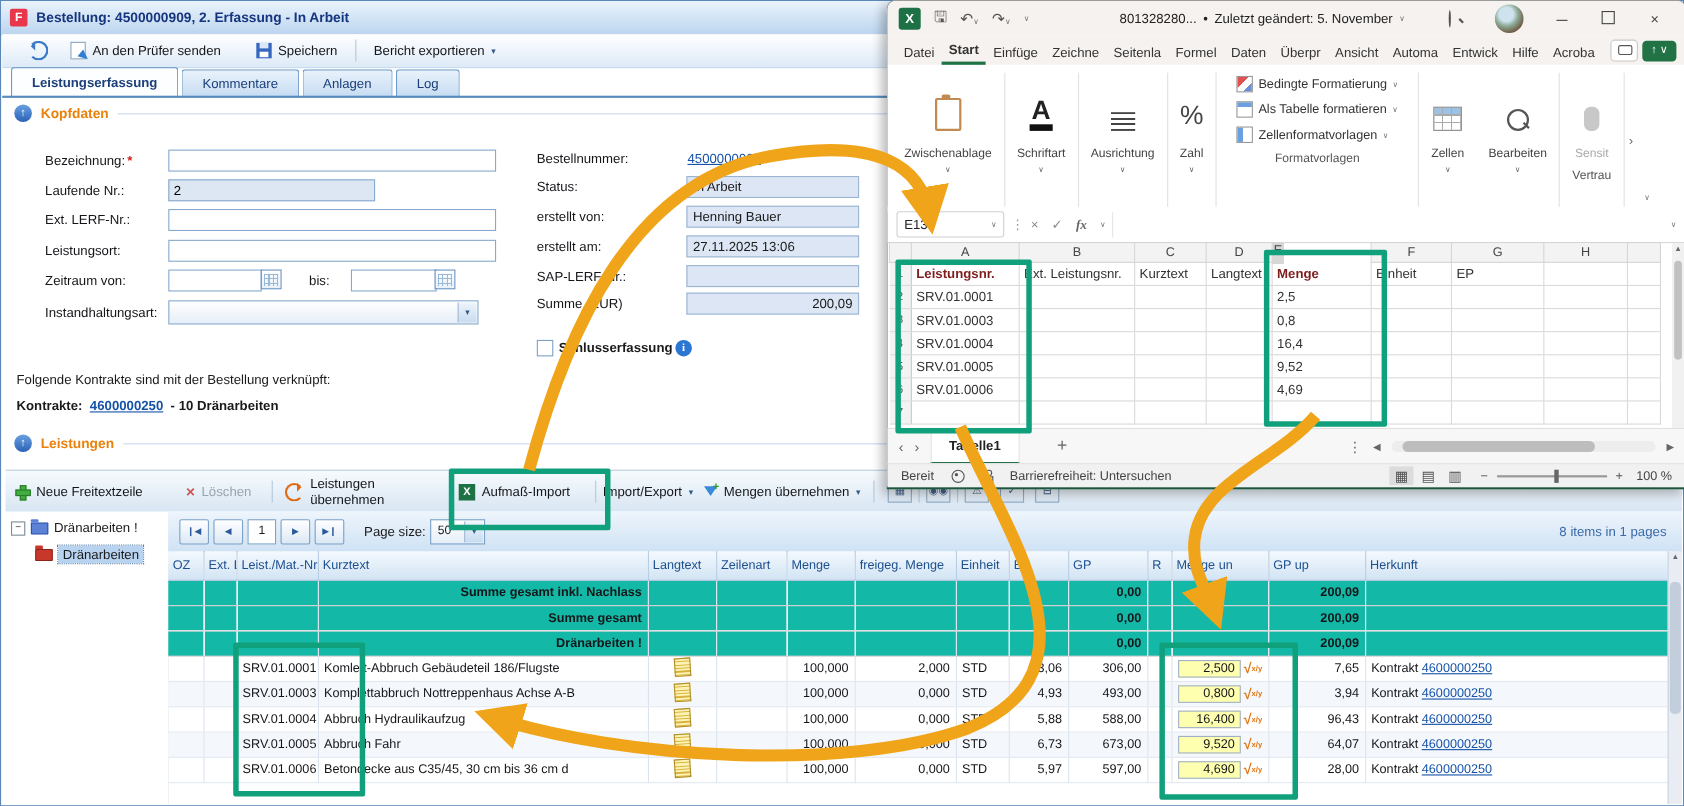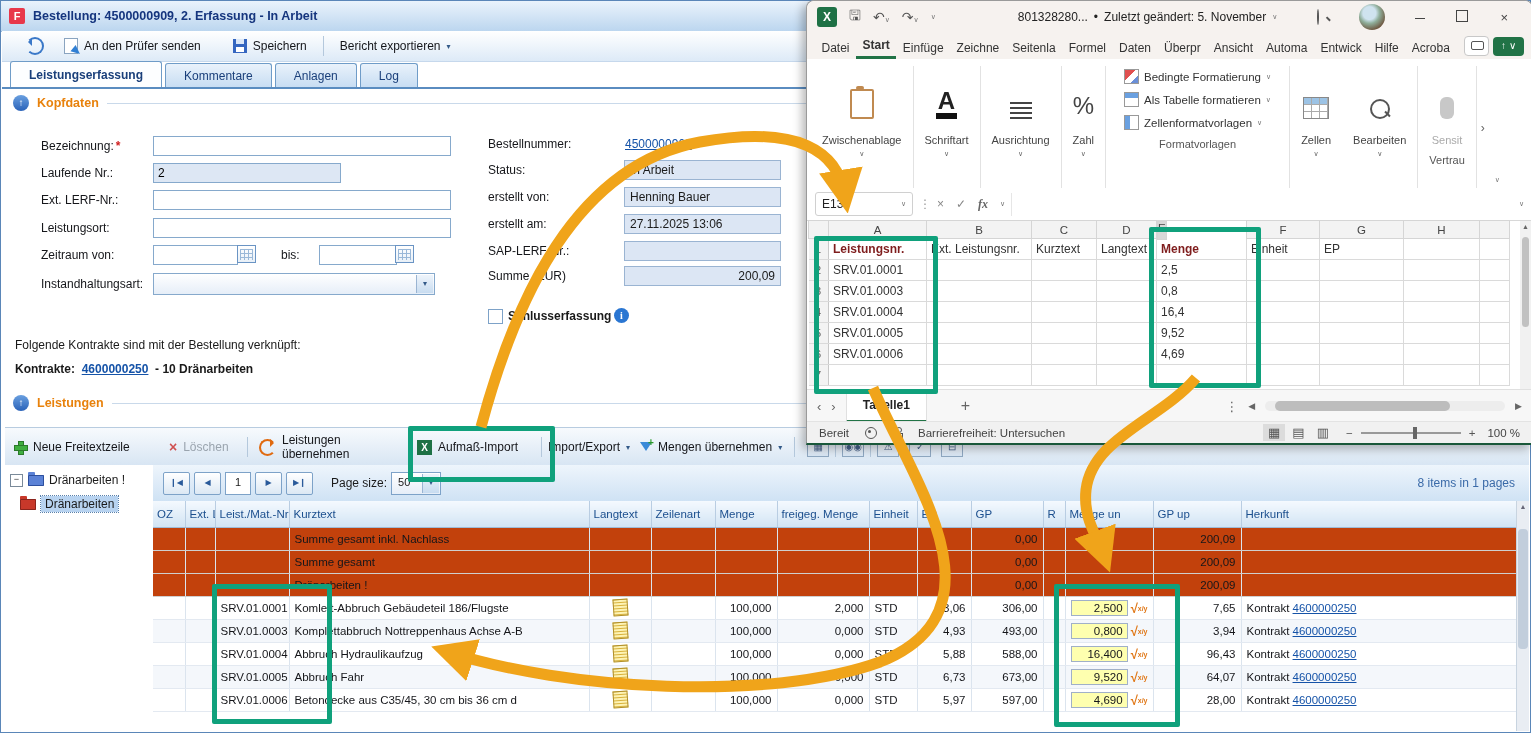--- a/index.html
+++ b/index.html
@@ -97,21 +97,21 @@
   .psbox{width:42px;height:21px;border:1px solid #7da2c8;background:linear-gradient(#fff,#e6eef8);
     position:relative;font-size:11px;line-height:19px;padding-left:6px;}
   .iteminfo{margin-left:auto;margin-right:14px;color:#3a6aa8;}
   .ltable{border-collapse:collapse;table-layout:fixed;width:1367px;font-size:11.5px;color:#15161a;
     position:absolute;left:0;top:36px;}
   .ltable th{background:linear-gradient(#f4f9fe,#d2e4f4);color:#1c4f8e;font-weight:normal;text-align:left;
     border-right:1px solid #b9cde2;border-bottom:1px solid #9fbcd8;padding:0 4px;height:26px;
     white-space:nowrap;overflow:hidden;}
   .ltable td{border-right:1px solid #dbe4ee;border-bottom:1px solid #e3e9f1;padding:0 5px;height:22px;
     white-space:nowrap;overflow:hidden;}
-  tr.sum td{background:#c2410c;font-weight:normal;border-bottom:1px solid #cfcfcf;}
+  tr.sum td{background:#14b8a6;font-weight:bold;border-bottom:1px solid #cfcfcf;text-align:right;}
   tr.odd td{background:#f4f7fb;}
   .num{text-align:right;}
   .noteic{display:inline-block;width:13px;height:15px;
     background:repeating-linear-gradient(180deg,#fdf3b4 0 2px,#d8b23c 2px 3px);
     border:1px solid #b08f2c;transform:rotate(-4deg);}
   .qwrap{display:flex;align-items:center;justify-content:flex-end;gap:3px;}
   .qbox{display:inline-block;width:60px;background:#feffaf;border:1px solid #a0b0c8;
     text-align:right;padding:1px 4px;font-size:11.5px;}
   .calcic{color:#e07818;font-weight:bold;font-size:13px;line-height:13px;}
   .calcic i{font-style:normal;font-size:7px;vertical-align:2px;}
@@ -338,21 +338,21 @@
     <span class="mini" style="margin-left:10px;">✓</span>
     <span class="mini" style="margin-left:10px;">⊟</span>
   </div>
 
   <div class="tree">
     <span class="titem" style="left:8px;top:8px;">
       <span class="exp">−</span>
       <span class="fold blue"></span>
       <span>Dränarbeiten !</span>
     </span>
-    <span class="titem" style="left:18px;top:31px;">
+    <span class="titem" style="left:30px;top:31px;">
       <span class="fold red"></span>
       <span class="tsel">Dränarbeiten</span>
     </span>
   </div>
 
   <div class="twrap">
     <div class="pagbar">
       <span class="nbtn">❙◀</span>
       <span class="nbtn">◀</span>
       <span class="pgnum">1</span>

